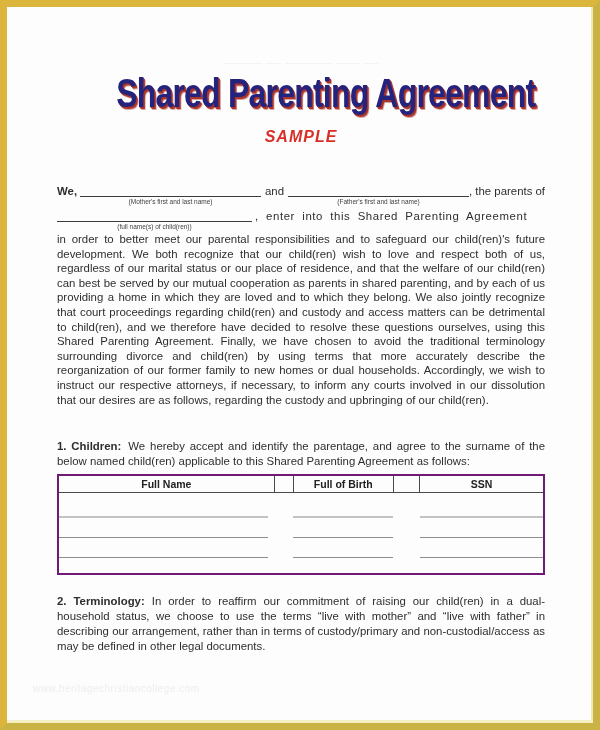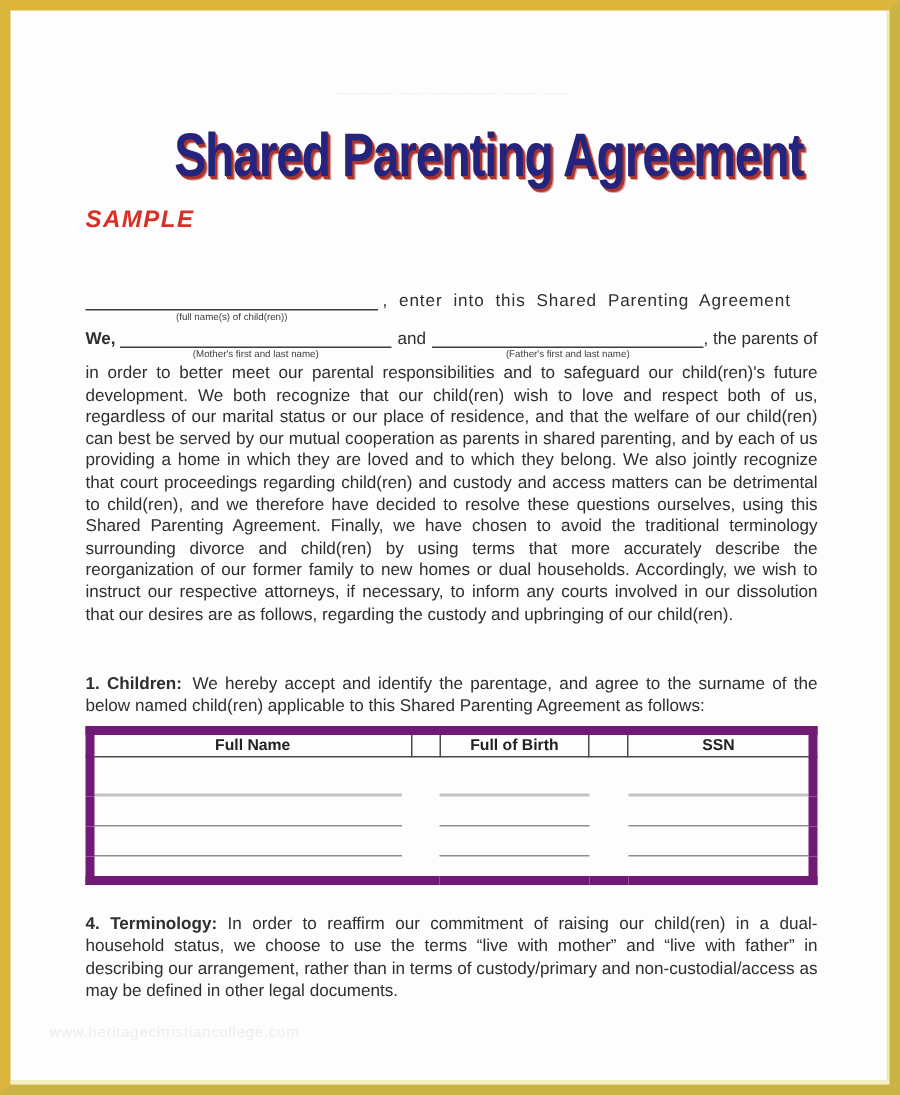--- a/index.html
+++ b/index.html
@@ -20,35 +20,35 @@
   .content { position:absolute; left:50px; right:48px; top:0; }
 
   .ghost-line {
     margin-top:52px; height:11px;
     text-align:center;
     font-size:7px; letter-spacing:1px;
     color:#ececec;
     overflow:hidden;
   }
 
-  .title-wrap { margin-top:10px; text-align:center; line-height:46px; height:48px; white-space:nowrap;text-decoration:underline; }
+  .title-wrap { margin-top:0; text-align:center; line-height:46px; height:48px; white-space:nowrap;text-decoration:underline; }
   .title-text {
     display:inline-block;
     transform:scaleX(0.78);
     transform-origin:center;
     font-size:41px; font-weight:bold; letter-spacing:-1px;
     color:#24247e;
     text-shadow:
       1px 1px 0 #ab352b,
       2px 2px 0 #ab352b,
       3px 3px 0 rgba(171,53,43,0.45);
   }
 
   .sample {
-    margin-top:10px; 
+    margin-top:10px; text-align:center;
     font-size:16px; font-weight:bold; font-style:italic;
     letter-spacing:1px; color:#d82f27;
   }
 
   .intro-rows { margin-top:36px; }
   .fillrow {
     display:flex; align-items:flex-end;
     height:15px; margin-bottom:10px;
     font-size:11.4px; white-space:nowrap;
   }
@@ -70,21 +70,21 @@
     margin:6px 0 0 0;
     font-size:11.4px; line-height:14.6px;
     text-align:justify;
   }
   .section-para { margin-top:32px; line-height:15px; }
   .run-in { margin-right:7px; }
 
   table.children {
     width:100%; margin-top:5px;
     border-collapse:collapse;
-    border:6px solid #701a75;
+    border:2px solid #701a75;
   }
   table.children thead th {
     border:1px solid #4a4a4a;
     height:17px; padding:1px 0;
     font-size:10.5px; font-weight:bold; color:#222;
     text-align:center;
   }
   table.children td { vertical-align:bottom; padding:0; }
   tr.row-1 { height:26px; }
   tr.row-2, tr.row-3 { height:20px; }
@@ -111,37 +111,37 @@
 
     <div class="ghost-line">―――――  ――  ――――――  ―――  ――</div>
 
     <div class="title-wrap">
       <span class="title-text">Shared Parenting Agreement</span>
     </div>
 
     <div class="sample">SAMPLE</div>
 
     <div class="intro-rows">
-      <div class="fillrow">
-        <span class="blank blank-child">
-          <span class="caption">(full name(s) of child(ren))</span>
-        </span>
-        <span class="stretch-text">, enter into this Shared Parenting Agreement</span>
-      </div>
-
       <div class="fillrow">
         <span class="lbl-bold">We,</span>
         <span class="blank">
           <span class="caption">(Mother's first and last name)</span>
         </span>
         <span class="mid-word">and</span>
         <span class="blank">
           <span class="caption">(Father's first and last name)</span>
         </span>
         <span>, the parents of</span>
+      </div>
+
+      <div class="fillrow">
+        <span class="blank blank-child">
+          <span class="caption">(full name(s) of child(ren))</span>
+        </span>
+        <span class="stretch-text">, enter into this Shared Parenting Agreement</span>
       </div>
     </div>
 
     <p class="para">in order to better meet our parental responsibilities and to safeguard our child(ren)'s future development.  We both recognize that our child(ren) wish to love and respect both of us, regardless of our marital status or our place of residence, and that the welfare of our child(ren) can best be served by our mutual cooperation as parents in shared parenting, and by each of us providing a home in which they are loved and to which they belong.  We also jointly recognize that court proceedings regarding child(ren) and custody and access matters can be detrimental to child(ren), and we therefore have decided to resolve these questions ourselves, using this Shared Parenting Agreement.  Finally, we have chosen to avoid the traditional terminology surrounding divorce and child(ren) by using terms that more accurately describe the reorganization of our former family to new homes or dual households.  Accordingly, we wish to instruct our respective attorneys, if necessary, to inform any courts involved in our dissolution that our desires are as follows, regarding the custody and upbringing of our child(ren).</p>
 
     <p class="para section-para">
       <b class="run-in">1.  Children:</b><span>We hereby accept and identify the parentage, and agree to the surname of the below named child(ren) applicable to this Shared Parenting Agreement as follows:</span>
     </p>
 
     <table class="children">
@@ -205,19 +205,19 @@
           <td></td>
             <td></td>
             <td></td>
             <td></td>
             <td></td>
         </tr>
       </tbody>
     </table>
 
     <p class="para section-para terminology">
-      <b class="run-in">4.  Terminology:</b><span>In order to reaffirm our commitment of raising our child(ren) in a dual-household status, we choose to use the terms “live with mother” and “live with father” in describing our arrangement, rather than in terms of custody/primary and non-custodial/access as may be defined in other legal documents.</span>
+      <b class="run-in">2.  Terminology:</b><span>In order to reaffirm our commitment of raising our child(ren) in a dual-household status, we choose to use the terms “live with mother” and “live with father” in describing our arrangement, rather than in terms of custody/primary and non-custodial/access as may be defined in other legal documents.</span>
     </p>
 
   </div>
 
   <div class="watermark">www.heritagechristiancollege.com</div>
 </div>
 
 </body></html>

